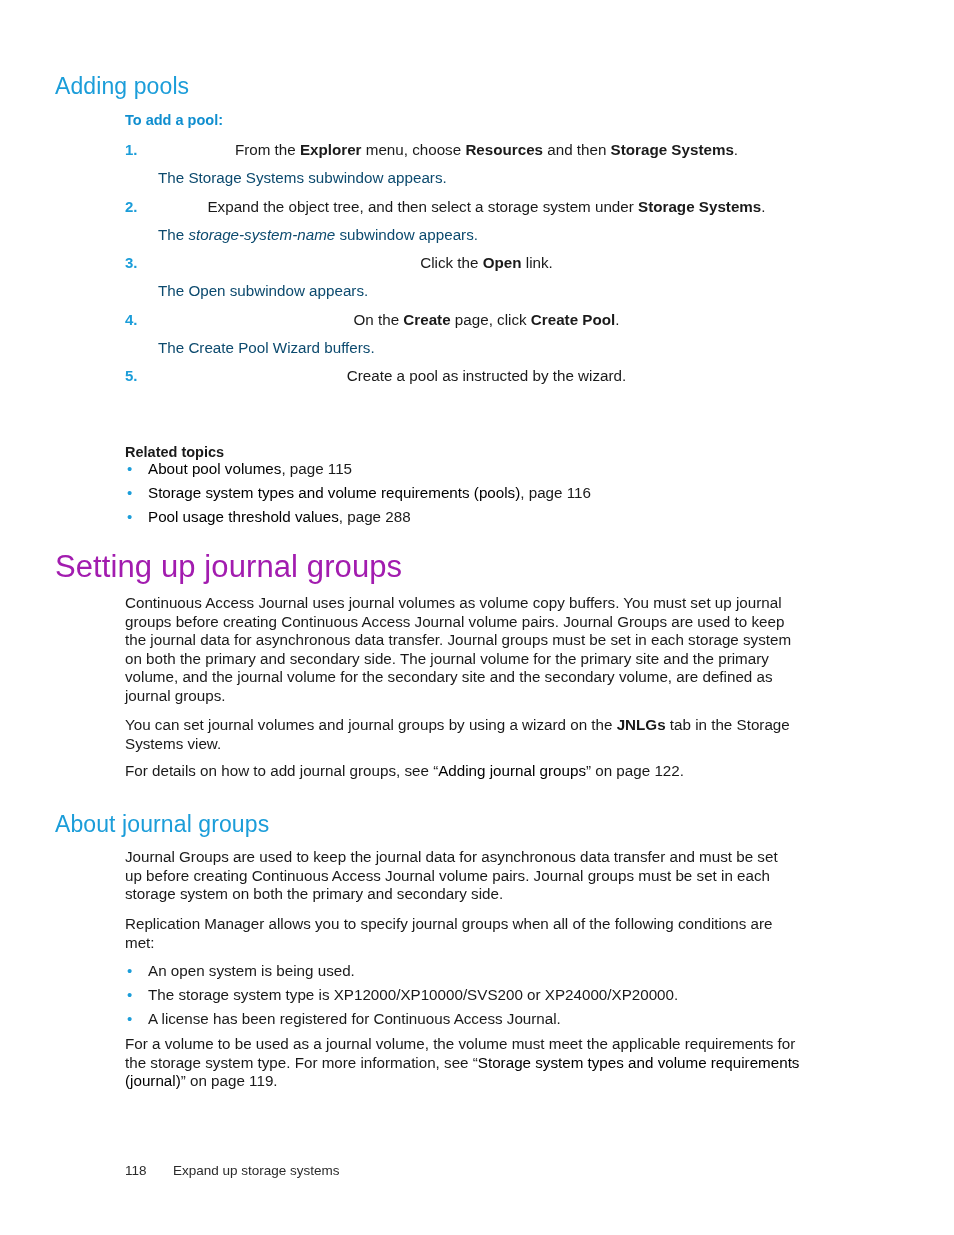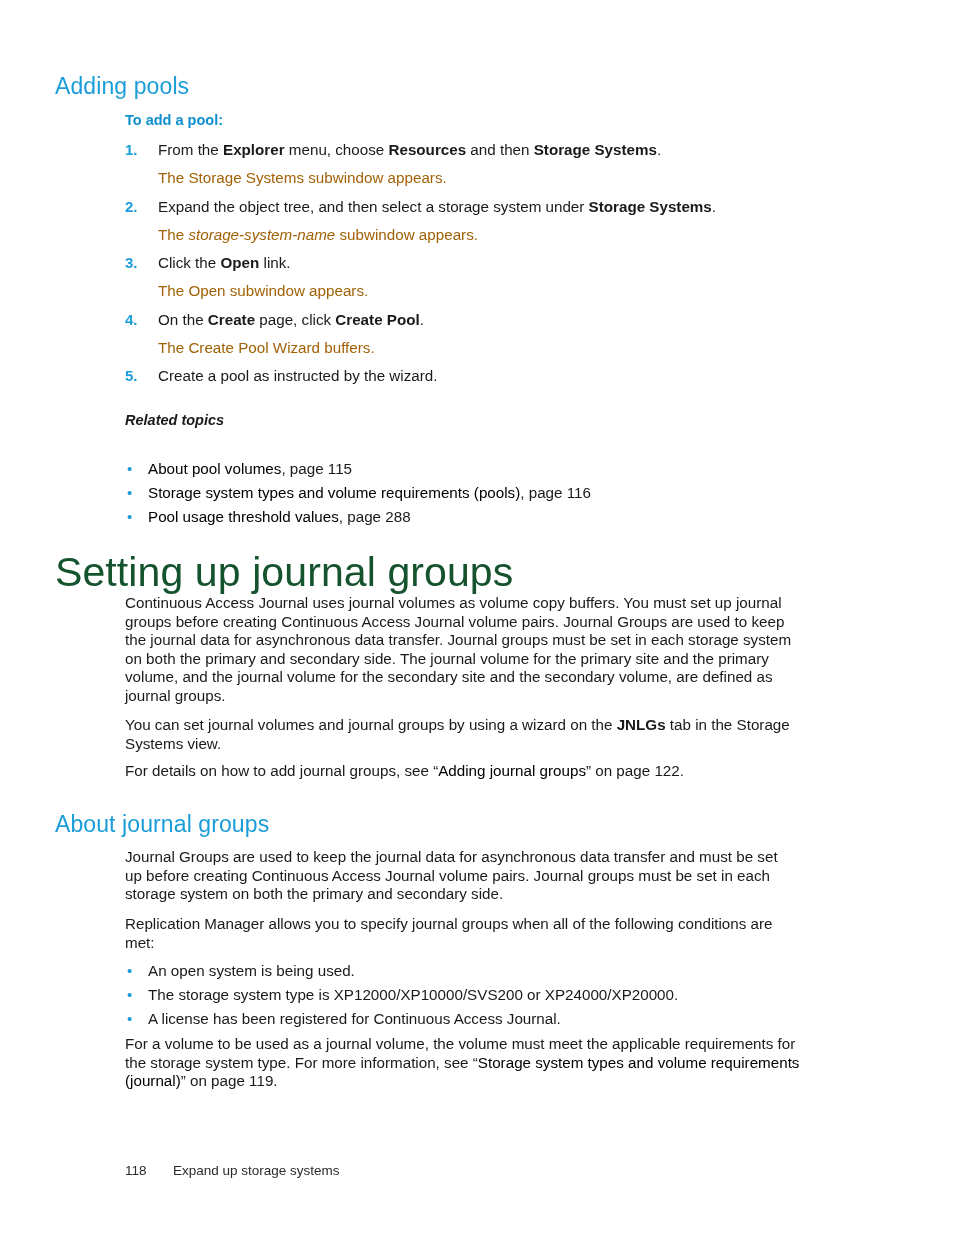--- a/index.html
+++ b/index.html
@@ -20,22 +20,22 @@
     width: 954px;
     height: 1235px;
     box-sizing: border-box;
     padding: 0;
   }
 
   
   .h1 {
     position: absolute;
     left: 55px;
-    color: #14532d;
-    font-size: 41px;
+    color: #a21caf;
+    font-size: 31px;
     font-weight: 400;
     letter-spacing: 0.1px;
     line-height: 1.1;
     white-space: nowrap;
   }
   .h2 {
     position: absolute;
     left: 55px;
     color: #1b9dd9;
     font-size: 23px;
@@ -89,27 +89,28 @@
     left: 0;
     top: 0;
     width: 28px;
     color: #1b9dd9;
     font-weight: bold;
     font-size: 15px;
   }
   .step .txt {
     display: block;
     margin-left: 33px;
+    text-align: center;
   }
   .result {
     position: absolute;
     left: 158px;
     font-size: 15.2px;
     line-height: 18.6px;
-    color: #a16207;
+    color: #0c4a6e;
   }
 
   
   .bullet {
     position: absolute;
     left: 125px;
     width: 700px;
     font-size: 15.2px;
     line-height: 18.6px;
   }
@@ -175,21 +176,21 @@
     <span class="num">4.</span>
     <span class="txt"><span>On the </span><span class="b">Create</span><span> page, click </span><span class="b">Create Pool</span><span>.</span></span>
   </div>
   <div class="result" style="top:339px;">The Create Pool Wizard buffers.</div>
 
   <div class="step" style="top:367px;">
     <span class="num">5.</span>
     <span class="txt"><span>Create a pool as instructed by the wizard.</span></span>
   </div>
 
-  <div class="h4" style="top:412px;font-style:italic;">Related topics</div>
+  <div class="h4" style="top:444px;">Related topics</div>
 
   <div class="bullet" style="top:460px;">
     <span class="dot">•</span>
     <span class="btxt"><span class="link">About pool volumes</span><span>, page 115</span></span>
   </div>
   <div class="bullet" style="top:484px;">
     <span class="dot">•</span>
     <span class="btxt"><span class="link">Storage system types and volume requirements (pools)</span><span>, page 116</span></span>
   </div>
   <div class="bullet" style="top:508px;">

